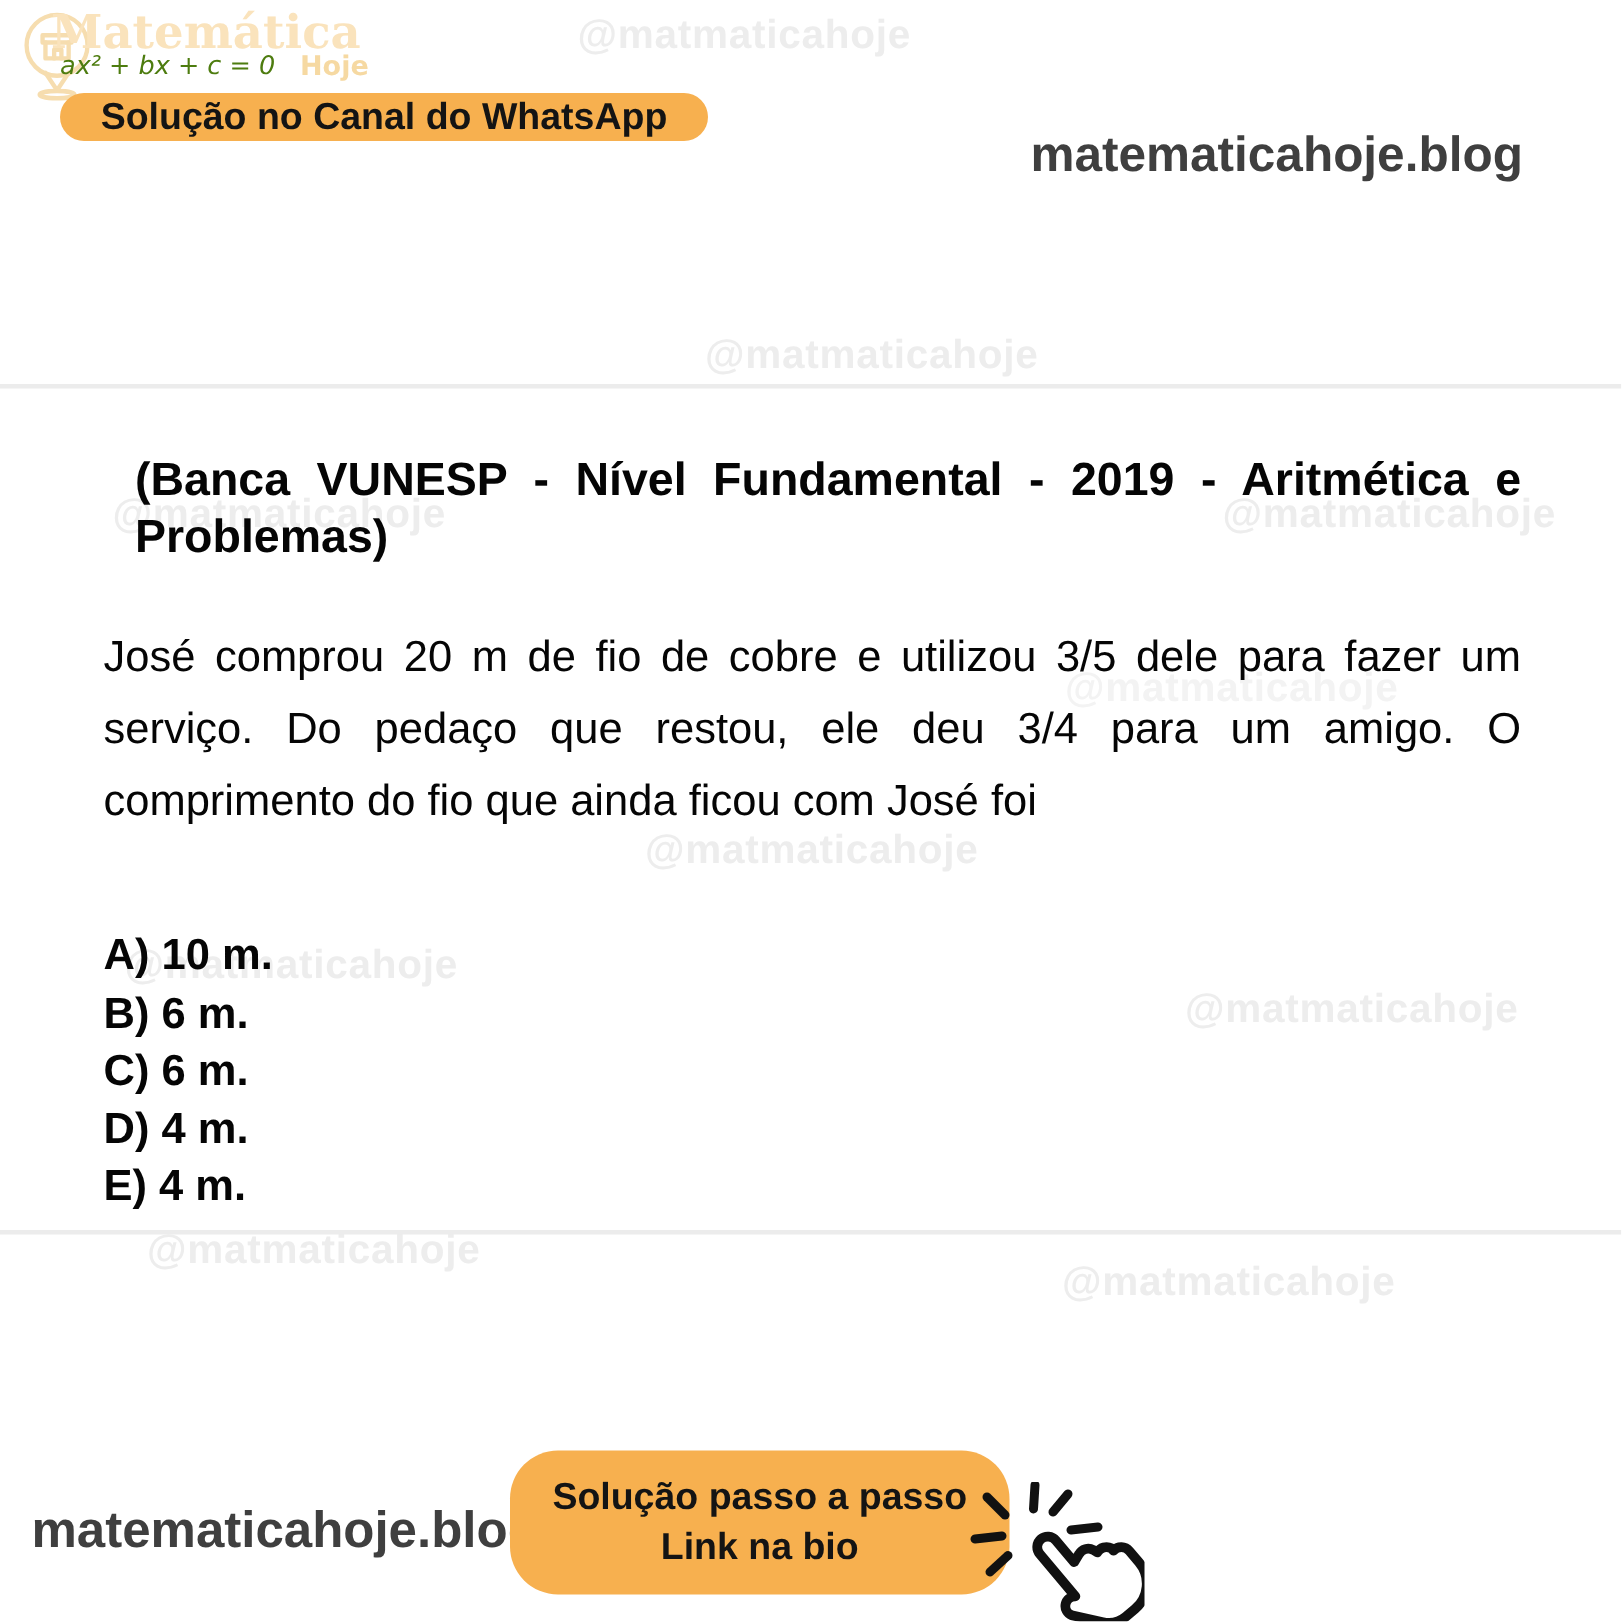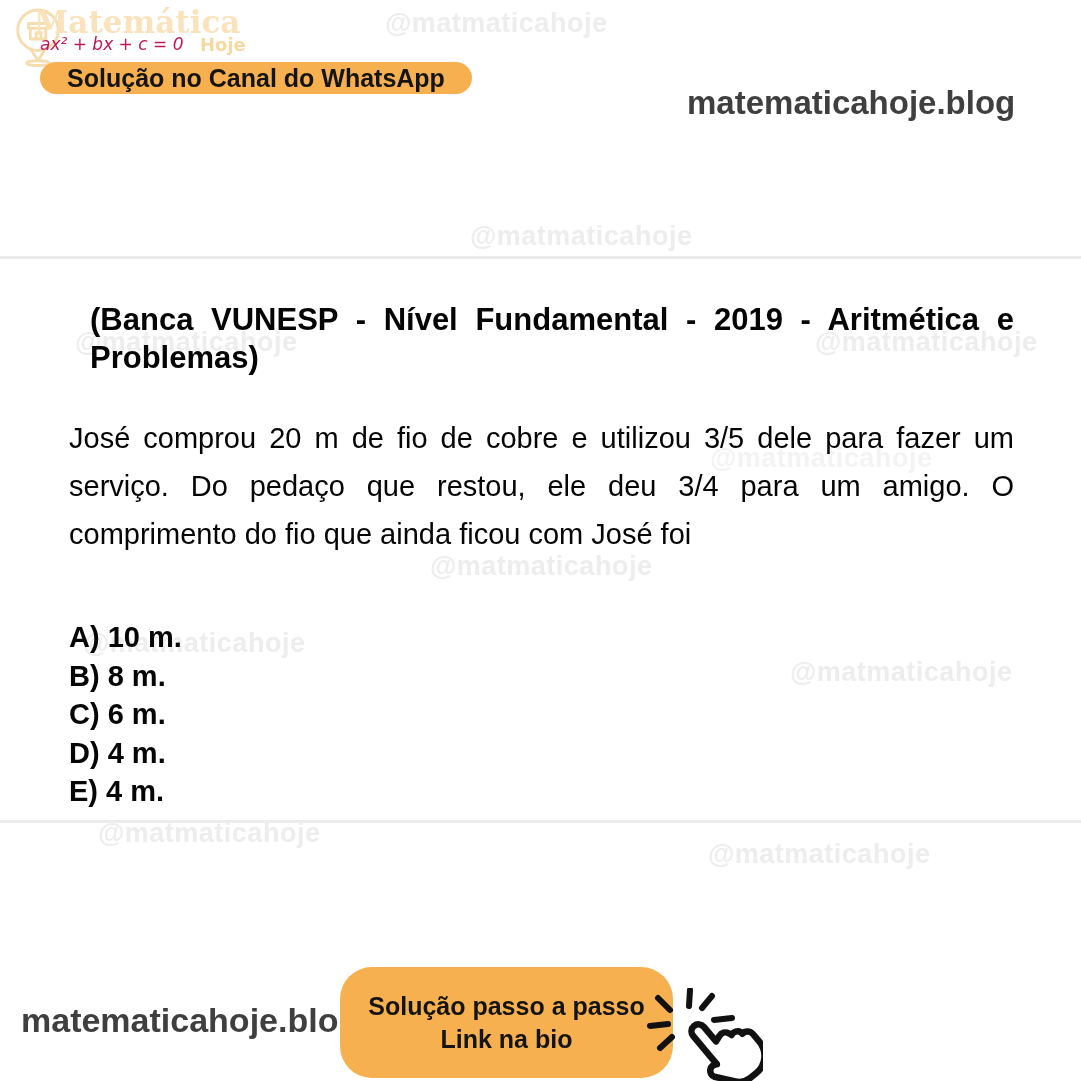--- a/index.html
+++ b/index.html
@@ -22,21 +22,21 @@
   .logo { position:absolute; left:8px; top:4px; width:240px; height:62px; z-index:1; }
   .logo-pin { position:absolute; left:2px; top:2px; }
   .logo-title {
     position:absolute; left:26px; top:0px;
     font-family:"DejaVu Serif", serif; font-weight:bold; font-size:31px;
     color:#FAE3BC; letter-spacing:0px; white-space:nowrap;
   }
   .logo-formula {
     position:absolute; left:32px; top:30px;
     font-family:"DejaVu Sans", sans-serif; font-style:italic; font-size:17px;
-    color:#be185d; white-space:nowrap;
+    color:#4d7c0f; white-space:nowrap;
   }
   .logo-suffix {
     position:absolute; left:176px; top:30px;
     font-family:"DejaVu Sans", sans-serif; font-weight:bold; font-size:18px;
     color:#F6D9A2; white-space:nowrap;margin-left:16px;
   }
 
   
   .whatsapp-btn {
     position:absolute; left:40px; top:62px; width:432px; height:32px;
@@ -61,21 +61,21 @@
   }
   .q-options { margin-top:60px;font-weight:bold; }
   .q-option { font-size:29px; line-height:38.5px; }
 
   
   .site-bottom {
     position:absolute; left:21px; top:1001px; z-index:1;
     font-weight:bold; font-size:34px; color:#3F3F3F; white-space:nowrap;
   }
   .cta-btn {
-    position:absolute; left:340px; top:967px; width:333px; height:111px;
+    position:absolute; left:340px; top:967px; width:333px; height:96px;
     background:#F7B04F; border-radius:32px; z-index:1; border:none; cursor:pointer;
     display:flex; flex-direction:column; align-items:center; justify-content:center;
     font-weight:bold; font-size:25px; line-height:33px; color:#141414;
     font-family:"Liberation Sans", sans-serif;
   }
   .click-icon { position:absolute; left:628px; top:988px; z-index:2; }
 </style>
 </head>
 <body>
 
@@ -113,21 +113,21 @@
 
   <button class="whatsapp-btn">Solução no Canal do WhatsApp</button>
 
   <div class="site-top">matematicahoje.blog</div>
 
   <div class="question-block">
     <div class="q-header">(Banca VUNESP - Nível Fundamental - 2019 - Aritmética e Problemas)</div>
     <div class="q-body">José comprou 20 m de fio de cobre e utilizou 3/5 dele para fazer um serviço. Do pedaço que restou, ele deu 3/4 para um amigo. O comprimento do fio que ainda ficou com José foi</div>
     <div class="q-options">
       <div class="q-option">A) 10 m.</div>
-      <div class="q-option">B) 8 m.</div>
+      <div class="q-option">B) 6 m.</div>
       <div class="q-option">C) 6 m.</div>
       <div class="q-option">D) 4 m.</div>
       <div class="q-option">E) 4 m.</div>
     </div>
   </div>
 
   <div class="site-bottom">matematicahoje.blog</div>
 
   <button class="cta-btn">
     <span>Solução passo a passo</span>

